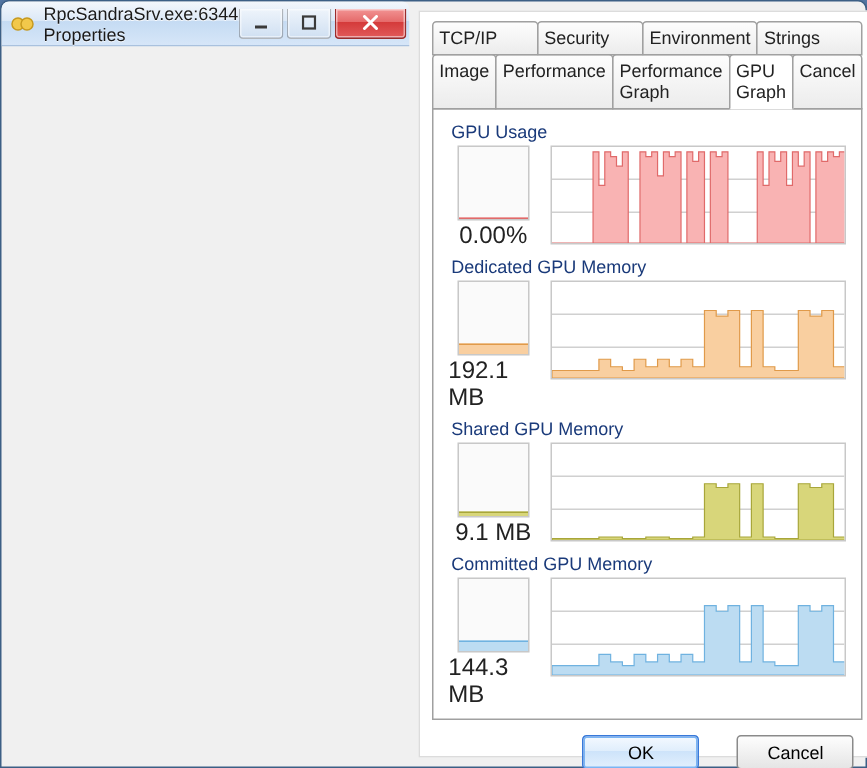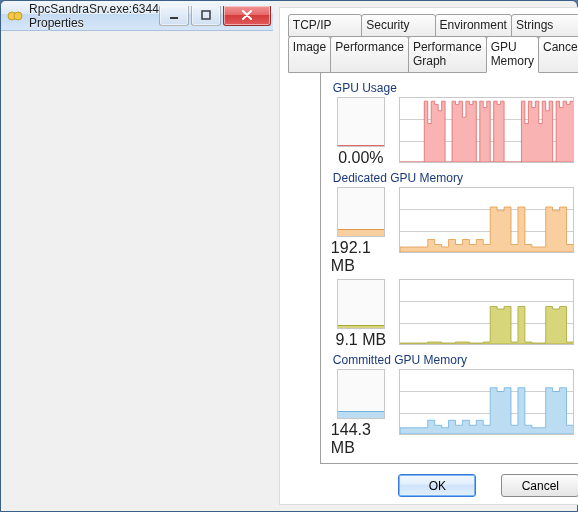--- a/index.html
+++ b/index.html
@@ -107,21 +107,20 @@
 
   .tab-client {
     border: 1px solid var(--tab-border);
     border-top: 1px solid var(--tab-border);
     background: #fff;
     flex: 1;
     padding: 8px 10px 6px 10px;
     display: flex;
     flex-direction: column;
     gap: 4px;
-    margin-left: 32px;
   }
 
   
   .section { }
   .section-label {
     color: #1a3a7a;
     margin: 0 0 2px 2px;
   }
   .section-body {
     display: flex;
@@ -231,21 +230,21 @@
       <div class="tabrow first" id="tabrow1">
           <div class="tab">TCP/IP</div>
           <div class="tab">Security</div>
           <div class="tab">Environment</div>
           <div class="tab">Strings</div>
         </div>
       <div class="tabrow second" id="tabrow2">
           <div class="tab">Image</div>
           <div class="tab">Performance</div>
           <div class="tab">Performance Graph</div>
-          <div class="tab active">GPU Memory</div>
+          <div class="tab active">GPU Graph</div>
           <div class="tab">Cancel</div>
         </div>
     </div>
 
     <div class="tab-client">
 
       <div class="section">
         <div class="section-label">GPU Usage</div>
         <div class="section-body">
           <div class="mini-col">
@@ -277,20 +276,21 @@
               <div class="grid-line" style="top: 33.3%;"></div>
               <div class="grid-line" style="top: 66.6%;"></div>
               <svg viewBox="0 0 100 100" preserveAspectRatio="none">
                 <path d="M 0 100 L 0 92.1875 L 4 92.1875 L 4 92.1875 L 8 92.1875 L 8 92.1875 L 12 92.1875 L 12 92.1875 L 16 92.1875 L 16 80.46875 L 20 80.46875 L 20 88.28125 L 24 88.28125 L 24 92.1875 L 28 92.1875 L 28 80.46875 L 32 80.46875 L 32 88.28125 L 36 88.28125 L 36 80.46875 L 40 80.46875 L 40 88.28125 L 44 88.28125 L 44 80.46875 L 48 80.46875 L 48 88.28125 L 52 88.28125 L 52 29.6875 L 56 29.6875 L 56 35.546875 L 60 35.546875 L 60 29.6875 L 64 29.6875 L 64 88.28125 L 68 88.28125 L 68 29.6875 L 72 29.6875 L 72 88.28125 L 76 88.28125 L 76 92.1875 L 80 92.1875 L 80 92.1875 L 84 92.1875 L 84 29.6875 L 88 29.6875 L 88 35.546875 L 92 35.546875 L 92 29.6875 L 96 29.6875 L 96 88.28125 L 100 88.28125 L 100 88.28125 L 100 100 Z" fill="#f9cfa0" stroke="#e09a4a" stroke-width="0.8" vector-effect="non-scaling-stroke"></path>
               </svg>
             </div>
         </div>
       </div>
 
       <div class="section">
+        <div class="section-label">Shared GPU Memory</div>
         <div class="section-body">
           <div class="mini-col">
             <div class="mini-chart" id="mini-sha">
                 <div class="mini-fill-band" style="bottom: 0px; height: 6%; background: rgb(216, 214, 122); border-top-color: rgb(168, 166, 58);"></div>
               </div>
             <div class="mini-value">9.1 MB</div>
           </div>
           <div class="big-chart" id="chart-sha">
               <div class="grid-line" style="top: 33.3%;"></div>
               <div class="grid-line" style="top: 66.6%;"></div>

